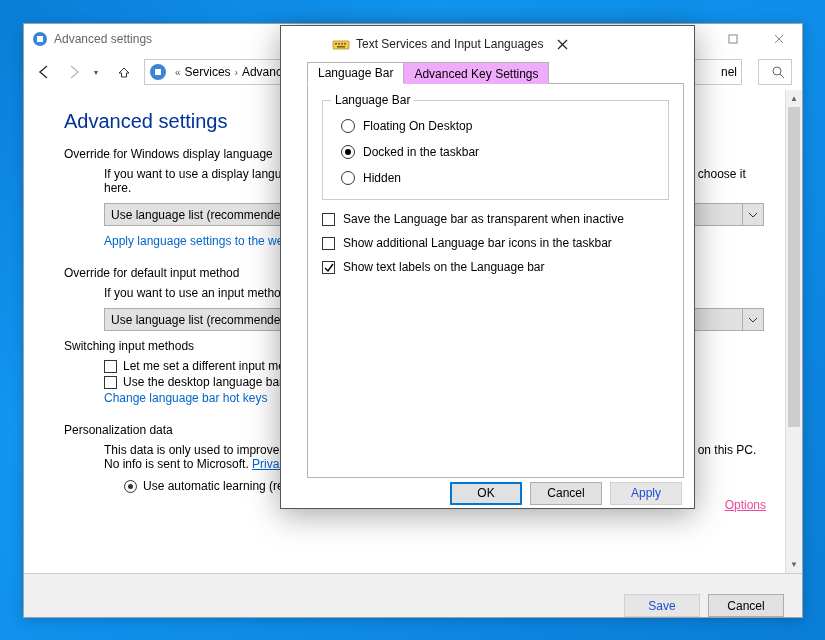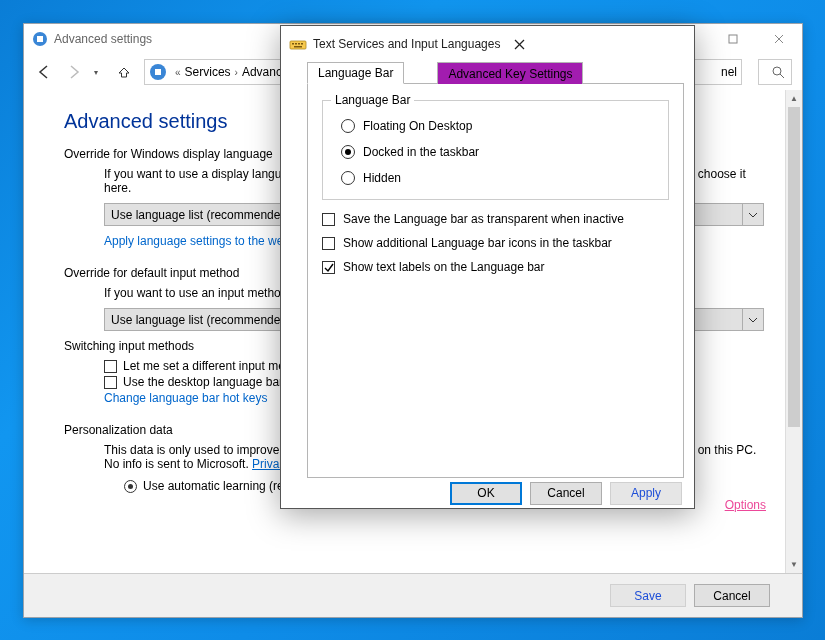--- a/index.html
+++ b/index.html
@@ -179,23 +179,23 @@
     background: #333;
     top: 3px; left: 3px;
   }
   .footer-bar {
     position: absolute;
     bottom: 0; left: 0; right: 0;
     height: 44px;
     border-top: 1px solid #ccc;
     background: #f0f0f0;
     display: flex;
-    align-items: center;
+    align-items: flex-end;
     justify-content: flex-end;
-    padding-right: 32px;
+    padding-right: 18px;
     gap: 8px;
   }
   .btn {
     min-width: 76px;
     height: 23px;
     border: 1px solid #adadad;
     background: #e1e1e1;
     display: flex;
     align-items: center;
     justify-content: center;
@@ -221,20 +221,21 @@
     box-shadow: 0 6px 30px rgba(0,0,0,.35);
     display: flex;
     flex-direction: column;
   }
   .dlg-titlebar {
     height: 28px;
     display: flex;
     align-items: center;
     padding: 8px 2px 0 8px;
     color: #222;
+    margin-left: 43px;
   }
   .dlg-titlebar .dlg-icon { width: 18px; height: 18px; margin-right: 6px; }
   .dlg-titlebar .dlg-close {
     width: 38px; height: 24px;
     display: flex; align-items: center; justify-content: center;
     color: #333;
   }
   .dlg-body {
     flex: 1;
     padding: 8px 10px 0 26px;
@@ -258,21 +259,21 @@
     background: #fff;
     margin-right: -1px;
     position: relative;
   }
   .tab.active {
     background: #fff;
     z-index: 3;
     border-bottom: 1px solid #fff;
     margin-bottom: -1px;
   }
-  .tab.inactive { background: #a21caf; margin-left: 34px; }
+  .tab.inactive { background: #f0abfc; }
   .tab-panel {
     border: 1px solid #b5b5b5;
     border-top: none;
     height: 394px;
     padding: 16px 14px 10px 14px;
     position: relative;
   }
   .group-box {
     border: 1px solid #ccc;
     padding: 12px 10px 10px 10px;

